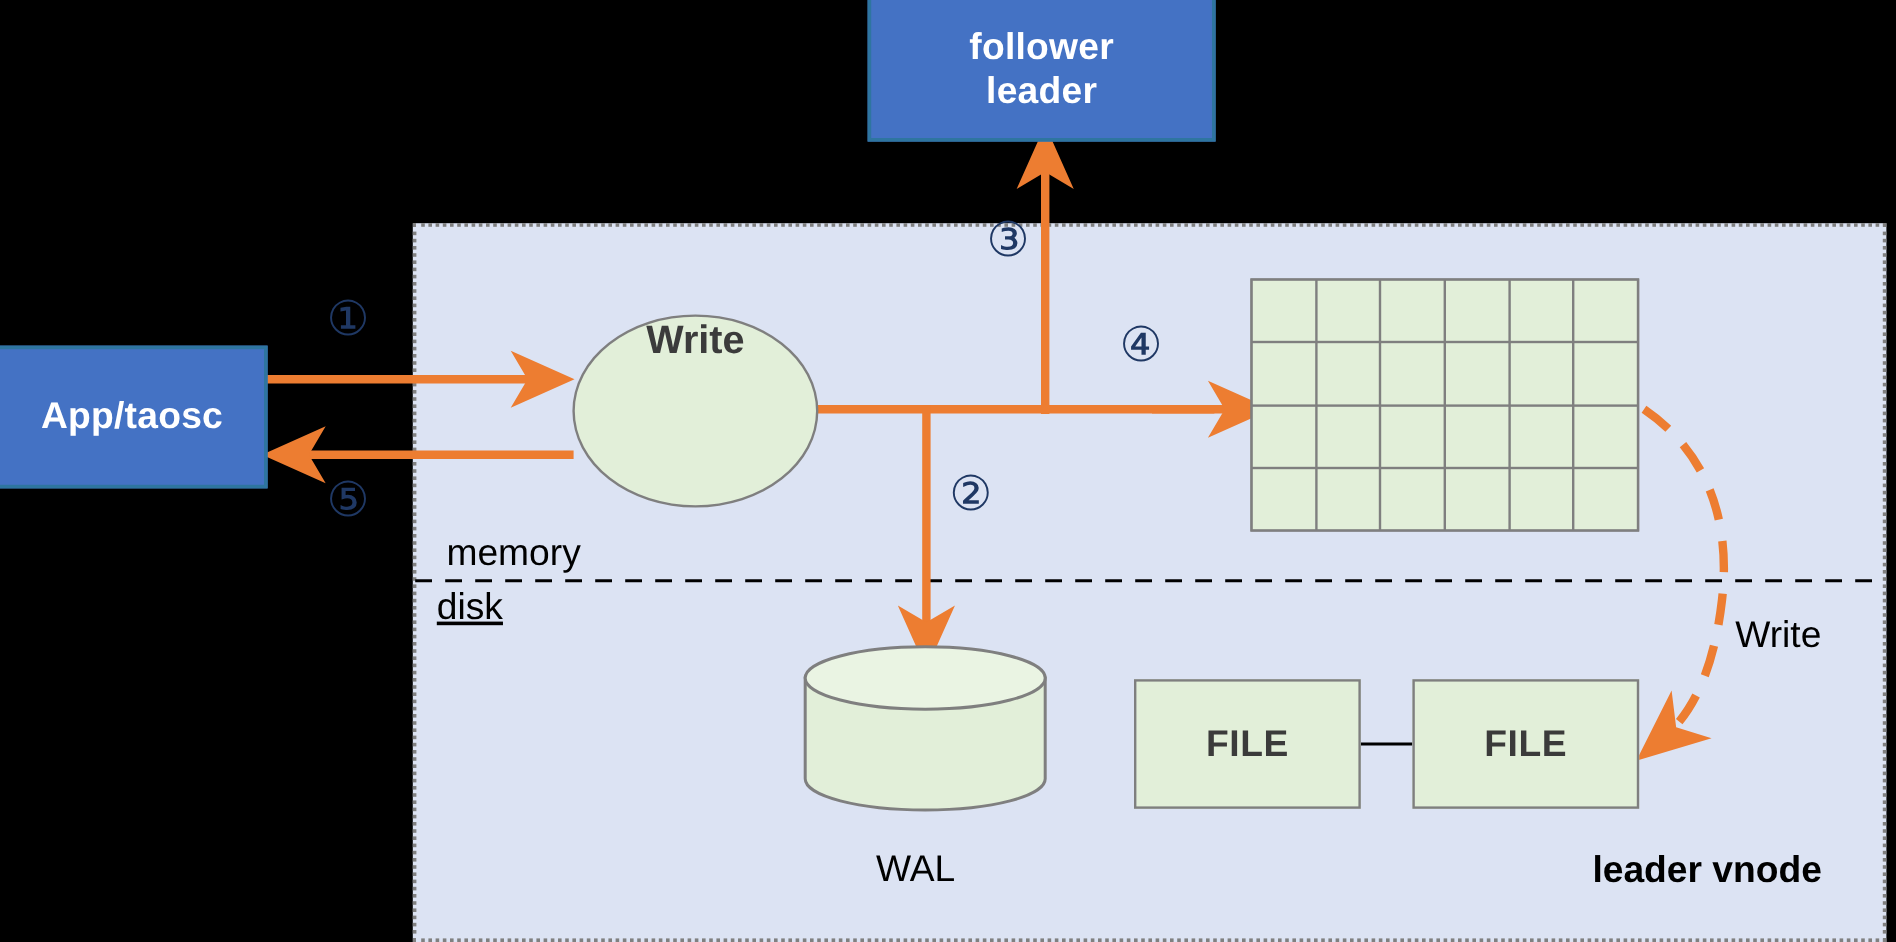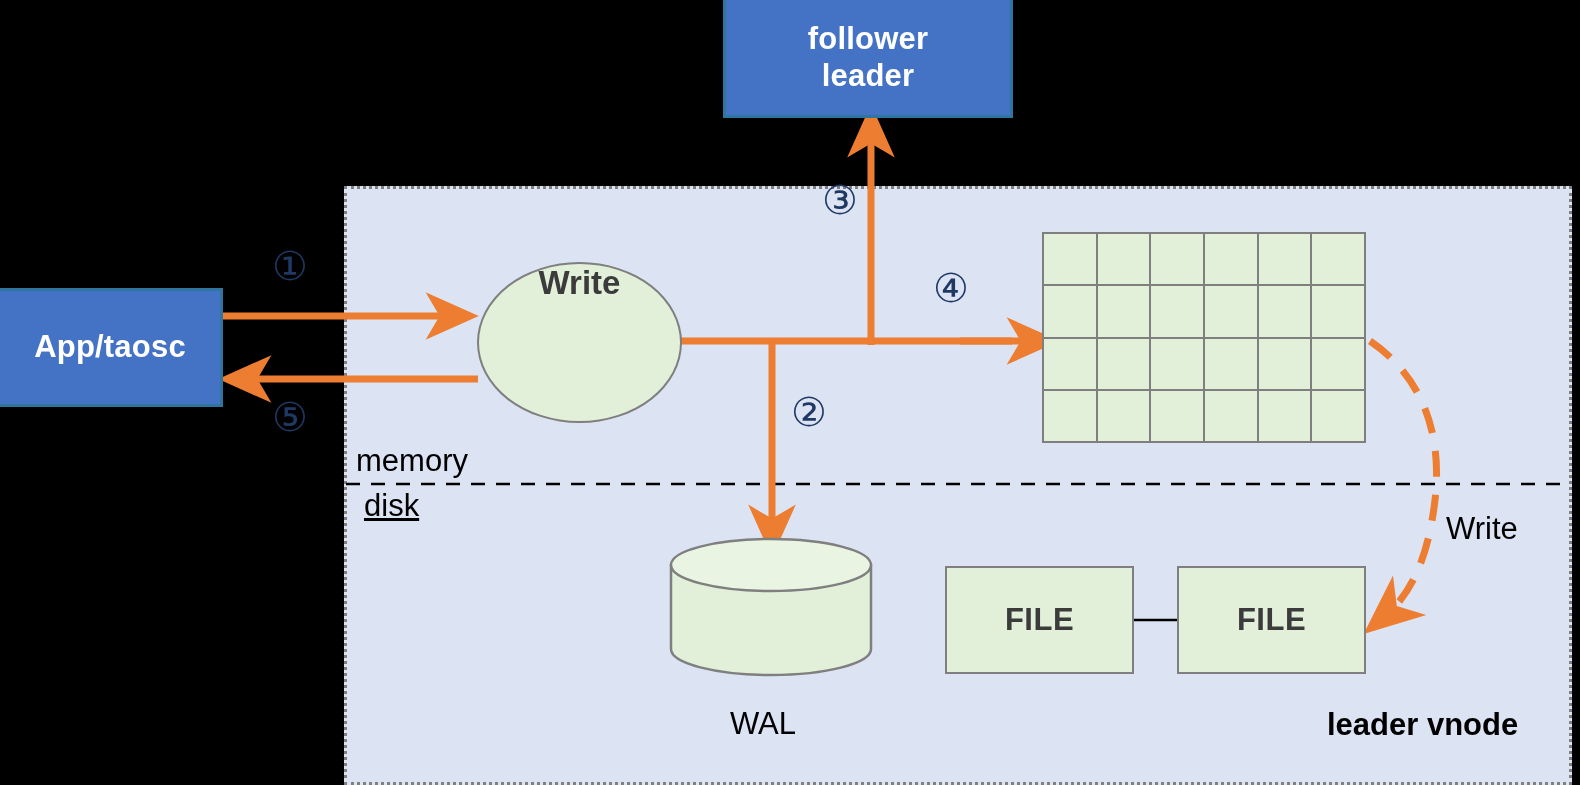--- a/index.html
+++ b/index.html
@@ -95,21 +95,21 @@
   #file-1 { left: 945px;  top: 566px; width: 189px; height: 108px; }
   #file-2 { left: 1177px; top: 566px; width: 189px; height: 108px; }
 
   
   .label {
     position: absolute;
     color: #000000;
     font-size: 31px;
     white-space: nowrap;
   }
-  #lbl-memory { left: 356px;  top: 443px; text-align: center; }
+  #lbl-memory { left: 372px;  top: 443px; text-align: center; }
   #lbl-disk   { left: 364px;  top: 488px; text-decoration: underline; }
   #lbl-wal    { left: 730px;  top: 706px; }
   #lbl-flush  { left: 1446px; top: 511px; }
   #lbl-leader { left: 1327px; top: 707px; font-weight: bold; }
 
   
   .step {
     position: absolute;
     color: #1f3864;
     font-size: 40px;

